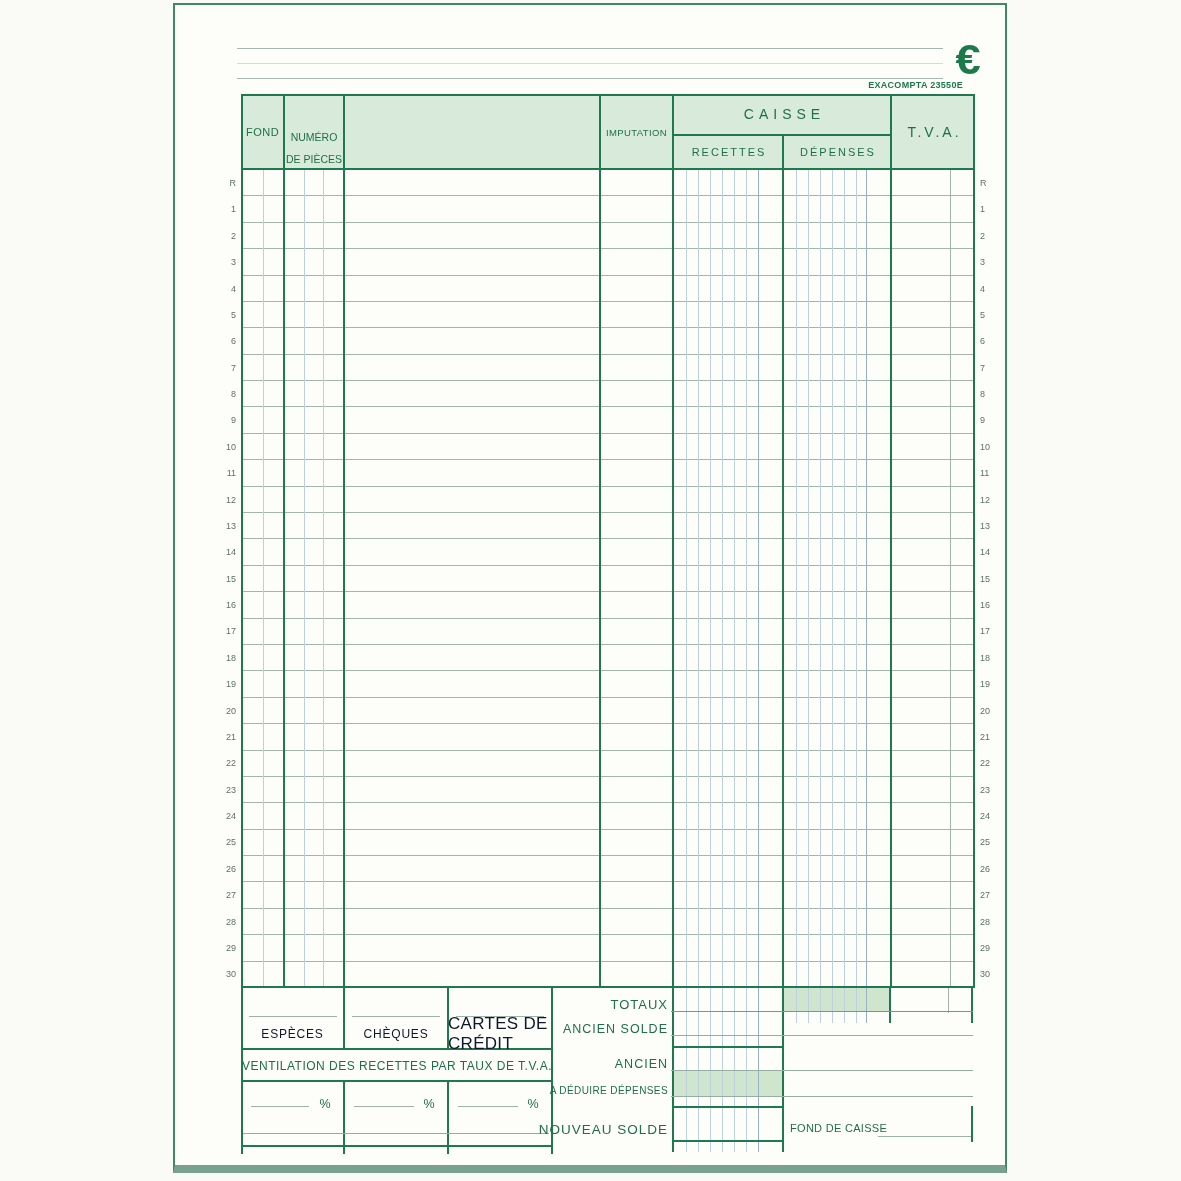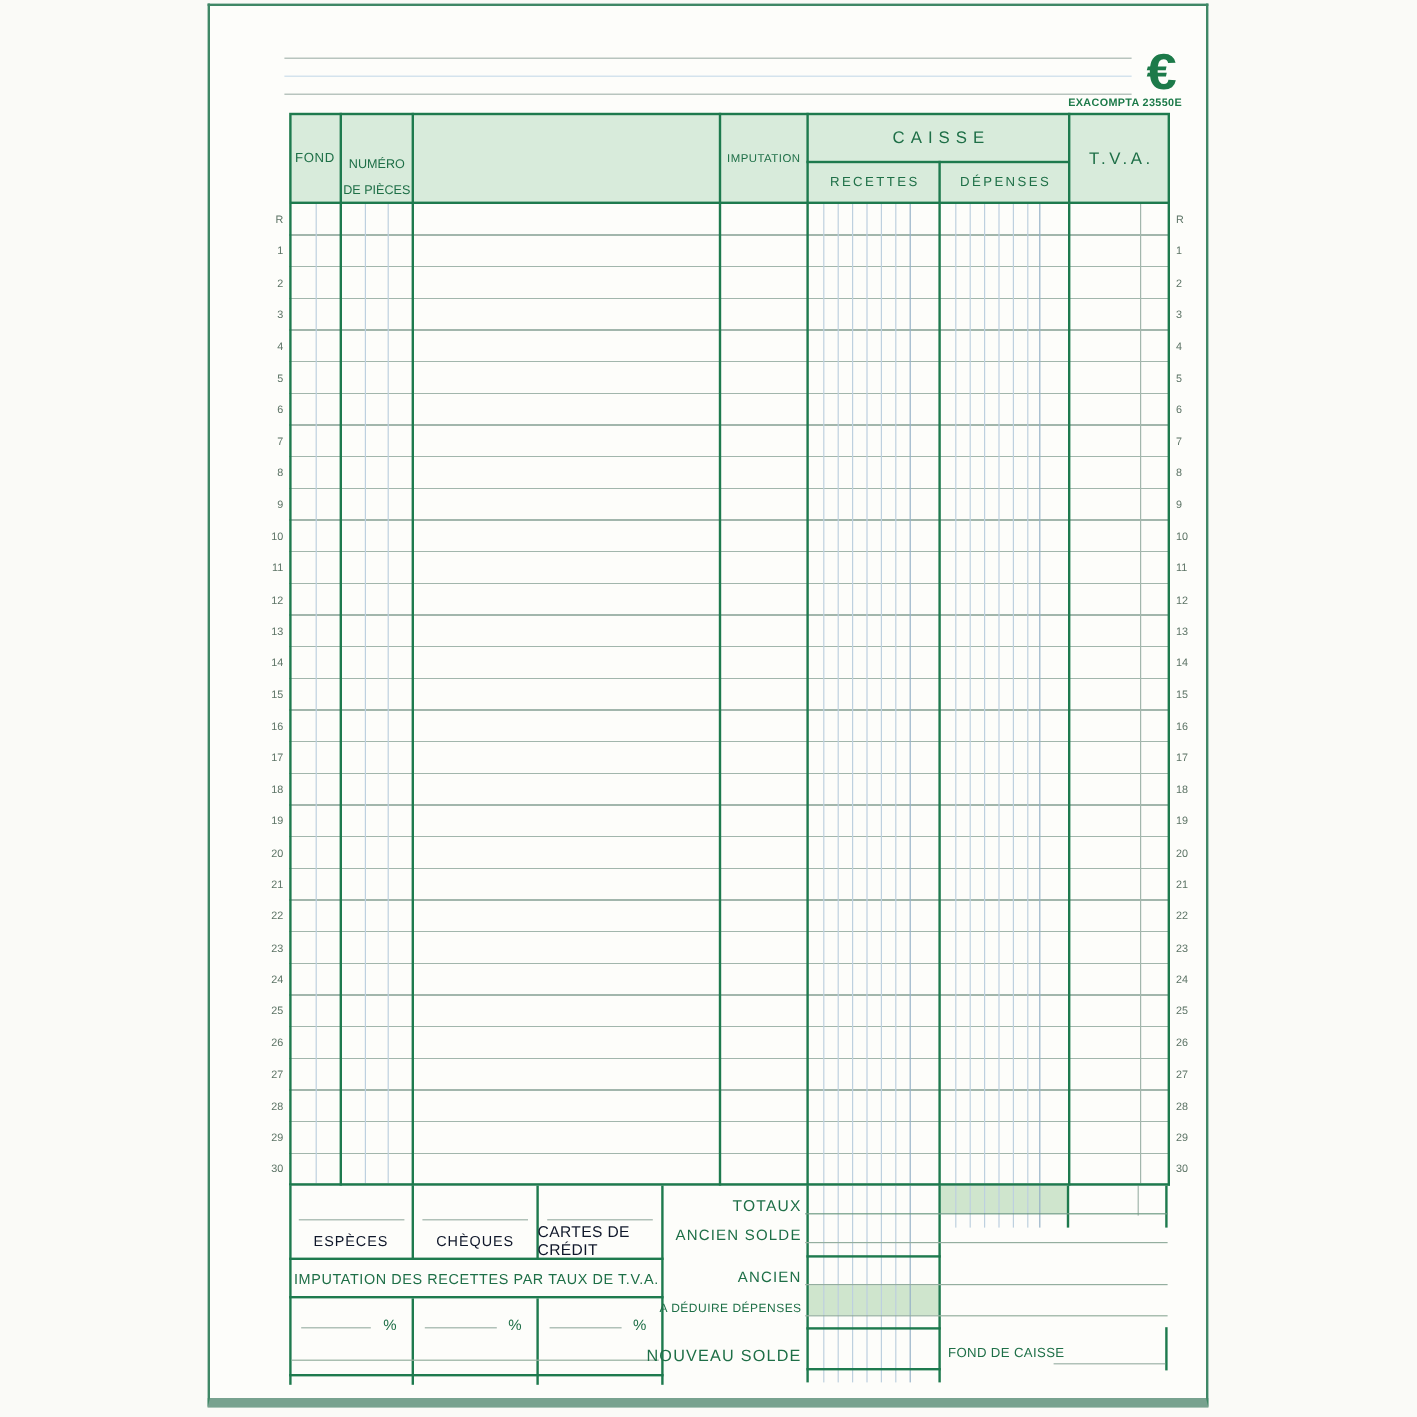--- a/index.html
+++ b/index.html
@@ -5,21 +5,21 @@
   html,body{margin:0;padding:0;background:#fafaf7;}
   .canvas{position:relative;width:1181px;height:1181px;background:#fafaf7;overflow:hidden;
           font-family:"Liberation Sans","DejaVu Sans",sans-serif;color:#1e6f47;}
   .abs{position:absolute;}
   .page{left:173px;top:3px;width:834px;height:1170px;background:#fdfdfa;
         border:2px solid #3f8766;border-bottom:8px solid #78a28f;box-sizing:border-box;}
   .wline{height:1px;background:#a7b6b0;}
   .wline.blue{background:#cadcea;}
   .euro{left:938px;top:38px;width:60px;height:44px;font-size:42px;font-weight:bold;color:#1c7a49;
         text-align:center;line-height:44px;transform:scaleX(1.08);}
-  .brand{left:785px;top:80px;width:200px;text-align:right;font-size:9px;font-weight:bold;
+  .brand{left:763px;top:80px;width:200px;text-align:right;font-size:9px;font-weight:bold;
          letter-spacing:.3px;color:#1c7a49;}
   .hdr-bg{left:241px;top:94px;width:734px;height:76px;background:#d8ebdb;
           border:2px solid #1e7a4e;box-sizing:border-box;}
   .hcell{display:flex;align-items:center;justify-content:center;text-align:center;color:#1e6f47;}
   .hcol{display:flex;flex-direction:column;align-items:center;justify-content:center;}
   .rows-bg{left:241px;top:170px;width:734px;height:818px;
            background-image:repeating-linear-gradient(to bottom,
              rgba(0,0,0,0) 0px, rgba(0,0,0,0) 25.387px, #a2b6ac 25.387px, #a2b6ac 26.387px);}
   .rowlabels{top:170px;width:24px;height:818px;font-size:9px;color:#5c7365;}
   .rowlabels div{height:26.387px;line-height:26.387px;}
@@ -205,23 +205,23 @@
       <div>25</div>
       <div>26</div>
       <div>27</div>
       <div>28</div>
       <div>29</div>
       <div>30</div>
     </div>
 
   <div class="abs paycell" style="left:241px;top:1022px;width:103px;height:24px;">ESPÈCES</div>
   <div class="abs paycell" style="left:344px;top:1022px;width:104px;height:24px;">CHÈQUES</div>
-  <div class="abs paycell" style="left:448px;top:1022px;width:117px;height:24px;font-size:13px;letter-spacing:.3px;">CARTES DE CRÉDIT</div>
-
-  <div class="abs hcell" style="left:241px;top:1054px;width:312px;height:24px;font-size:12px;letter-spacing:.5px;">IMPUTATION DES RECETTES PAR TAUX DE T.V.A.</div>
+  <div class="abs paycell" style="left:448px;top:1022px;width:117px;height:24px;font-size:17px;letter-spacing:.3px;">CARTES DE CRÉDIT</div>
+
+  <div class="abs hcell" style="left:241px;top:1054px;width:312px;height:24px;font-size:12px;letter-spacing:.5px;">VENTILATION DES RECETTES PAR TAUX DE T.V.A.</div>
   <div class="abs pct" style="left:312px;top:1097px;">%</div>
   <div class="abs pct" style="left:416px;top:1097px;">%</div>
   <div class="abs pct" style="left:520px;top:1097px;">%</div>
 
   <div class="abs footlbl" style="top:997px;font-size:13px;">TOTAUX</div>
   <div class="abs footlbl" style="top:1022px;">ANCIEN SOLDE</div>
   <div class="abs footlbl" style="top:1057px;">ANCIEN</div>
   <div class="abs footlbl" style="top:1085px;font-size:10px;letter-spacing:.4px;">A DÉDUIRE DÉPENSES</div>
   <div class="abs footlbl" style="top:1122px;font-size:13.5px;">NOUVEAU SOLDE</div>
   <div class="abs" style="left:790px;top:1122px;font-size:11px;letter-spacing:.3px;color:#1e6f47;">FOND DE CAISSE</div>

